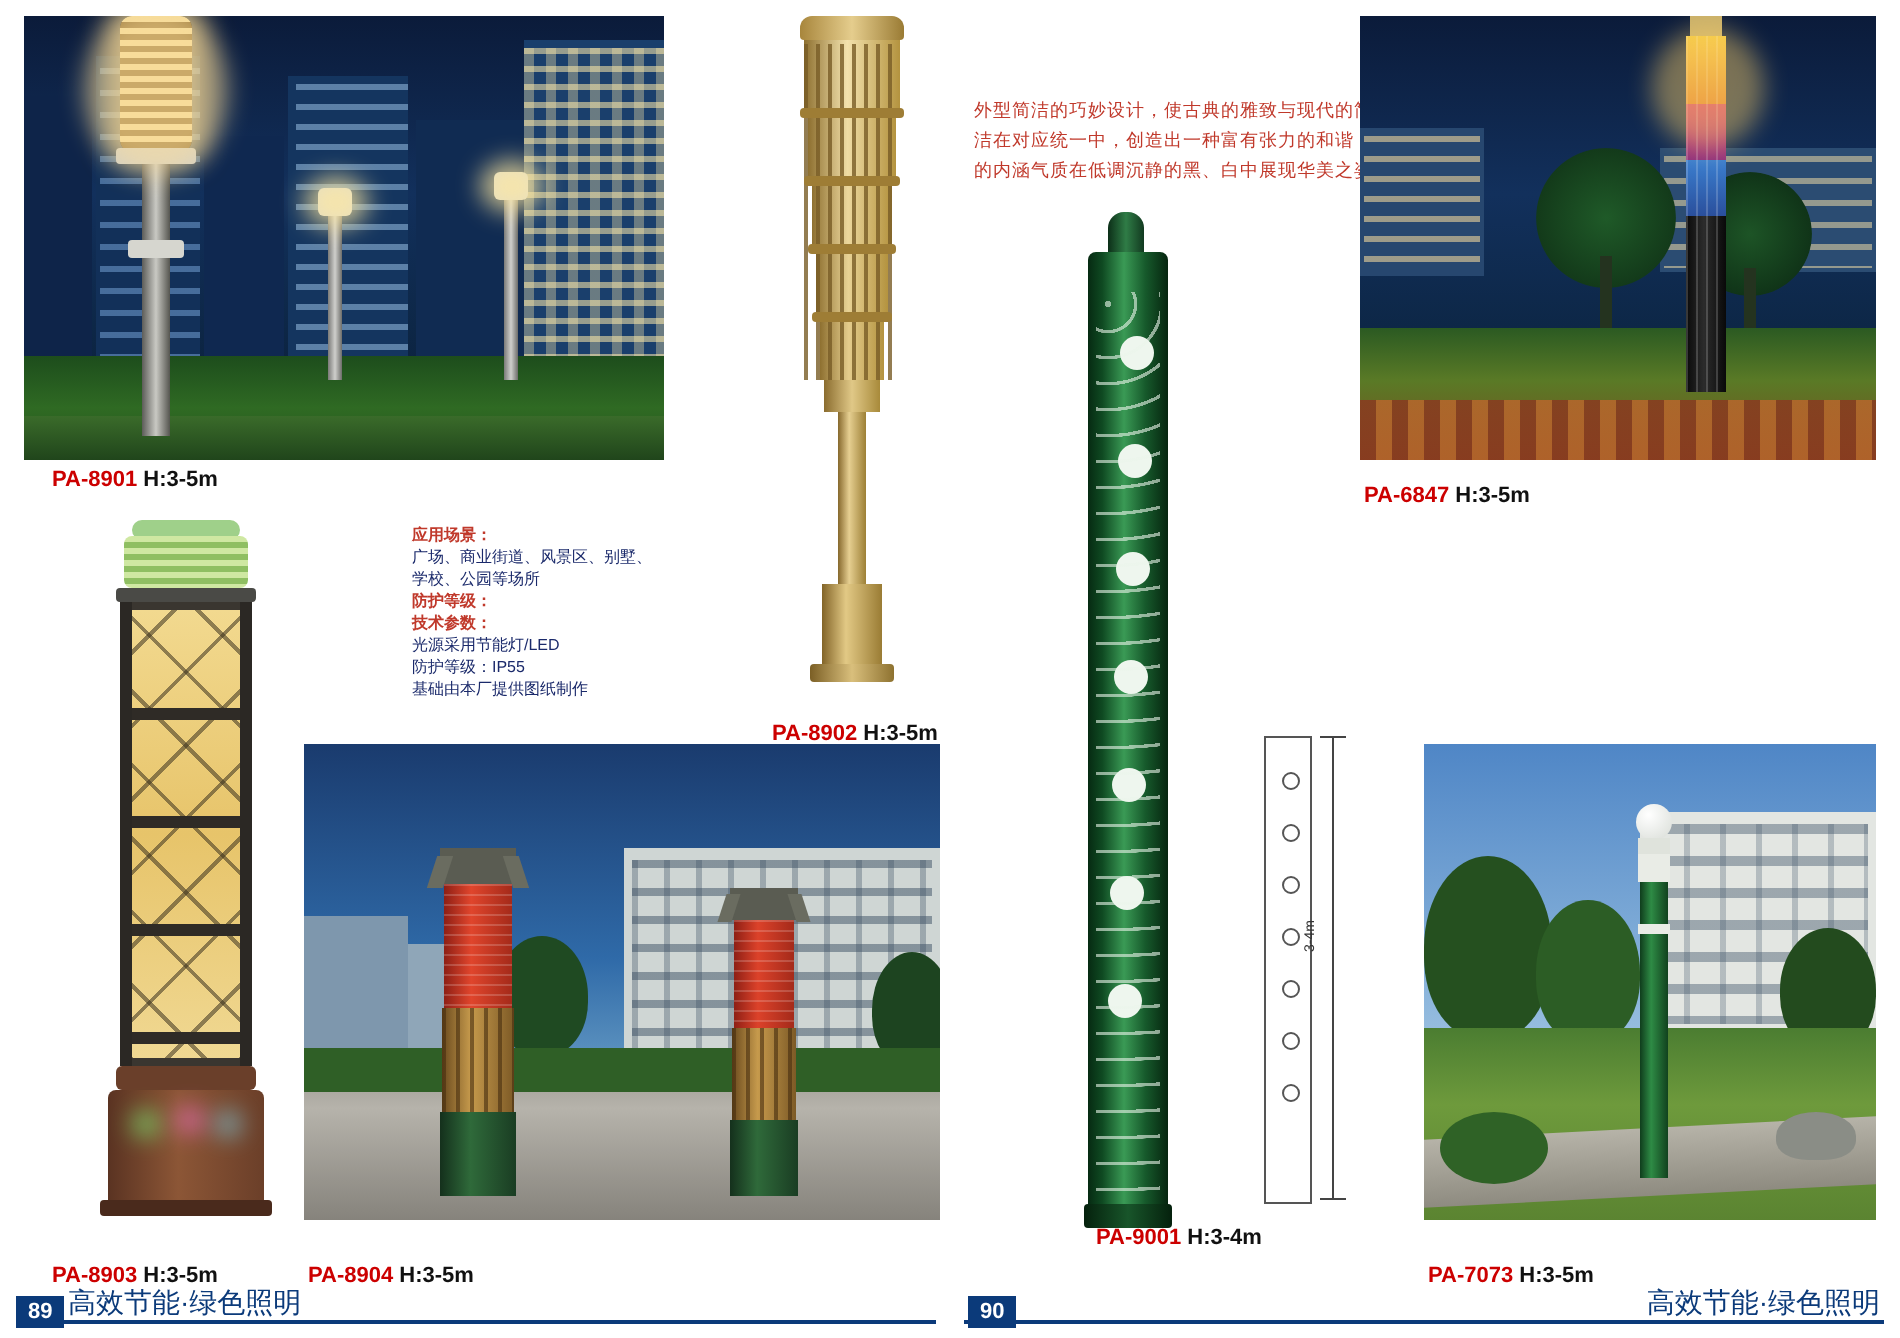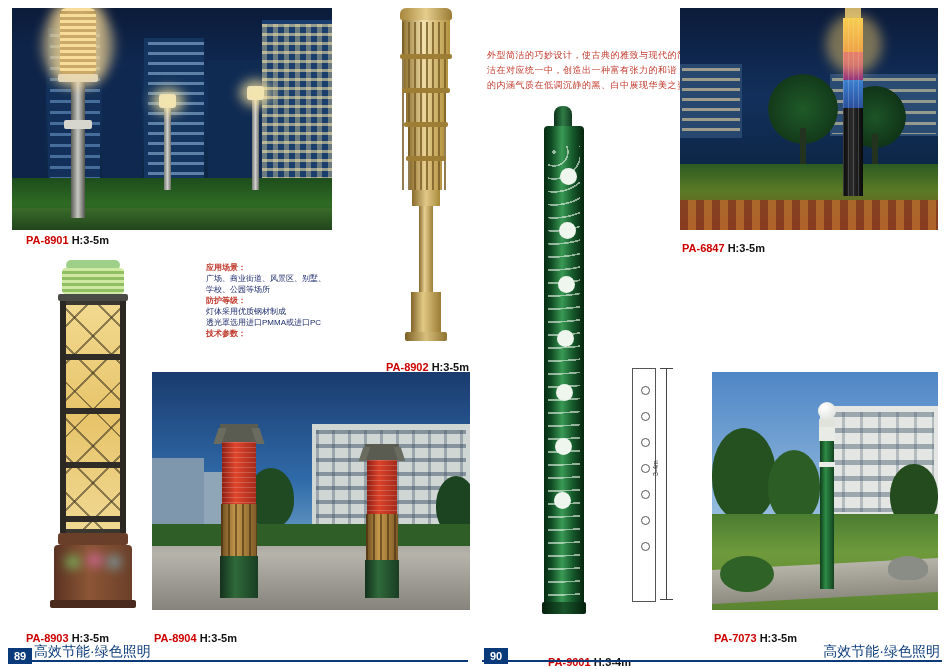--- a/index.html
+++ b/index.html
@@ -133,23 +133,24 @@
     <div>外型简洁的巧妙设计，使古典的雅致与现代的简</div>
     <div>洁在对应统一中，创造出一种富有张力的和谐，半露</div>
     <div>的内涵气质在低调沉静的黑、白中展现华美之姿。</div>
   </div>
 
   <div class="spec" style="left:194px;top:262px;margin-left:12px;">
     <div><b>应用场景：</b></div>
     <div style="white-space:pre-line;">广场、商业街道、风景区、别墅、
 学校、公园等场所</div>
     <div><b>防护等级：</b></div>
-    <div style="white-space:pre-line;">灯体采用优质钢材制成
-透光罩选用进口PMMA或进口PC</div>
     <div><b>技术参数：</b></div>
+    <div style="white-space:pre-line;">光源采用节能灯/LED
+防护等级：IP55
+基础由本厂提供图纸制作</div>
   </div>
 
   <div style="position:absolute;left:38px;top:258px;width:110px;height:352px;">
 
     <div style="position:absolute;left:28px;top:2px;width:54px;height:10px;border-radius:5px;background:#9fd08a;"></div>
     <div style="position:absolute;left:24px;top:10px;width:62px;height:26px;border-radius:4px;
          background:repeating-linear-gradient(180deg,#cfe8a2 0px,#cfe8a2 3px,#8fbf62 3px,#8fbf62 6px);"></div>
     <div style="position:absolute;left:20px;top:36px;width:70px;height:7px;background:#4a4a46;border-radius:2px;"></div>
 
     <div style="position:absolute;left:22px;top:43px;width:66px;height:232px;background:#3a3630;"></div>
@@ -239,21 +240,21 @@
     <div style="position:absolute;left:28px;top:170px;width:17px;height:17px;border-radius:50%;background:#eef6ee;"></div>
     <div style="position:absolute;left:27px;top:224px;width:17px;height:17px;border-radius:50%;background:#eef6ee;"></div>
     <div style="position:absolute;left:26px;top:278px;width:17px;height:17px;border-radius:50%;background:#eef6ee;"></div>
     <div style="position:absolute;left:25px;top:332px;width:17px;height:17px;border-radius:50%;background:#eef6ee;"></div>
     <div style="position:absolute;left:24px;top:386px;width:17px;height:17px;border-radius:50%;background:#eef6ee;"></div>
 
     <div style="position:absolute;left:18px;top:40px;width:32px;height:452px;
          background:repeating-radial-gradient(circle at 6px 6px, rgba(235,245,235,.85) 0px, rgba(235,245,235,.85) 1.6px, transparent 1.7px, transparent 13px);opacity:.7;"></div>
     <div style="position:absolute;left:12px;top:496px;width:44px;height:12px;border-radius:2px;background:linear-gradient(90deg,#05210d,#18552a,#05210d);"></div>
   </div>
-  <div class="cap" style="left:520px;top:656px;padding-left:28px;">
+  <div class="cap" style="left:520px;top:613px;padding-left:28px;">
     <span>PA-9001</span>
     <span class="h">H:3-4m</span>
   </div>
 
   <div style="position:absolute;left:622px;top:368px;width:54px;height:238px;">
     <div class="techdraw" style="left:10px;top:0px;width:22px;height:232px;"></div>
     <div style="position:absolute;left:19px;top:18px;width:7px;height:7px;border:1px solid #555;border-radius:50%;"></div>
     <div style="position:absolute;left:19px;top:44px;width:7px;height:7px;border:1px solid #555;border-radius:50%;"></div>
     <div style="position:absolute;left:19px;top:70px;width:7px;height:7px;border:1px solid #555;border-radius:50%;"></div>
     <div style="position:absolute;left:19px;top:96px;width:7px;height:7px;border:1px solid #555;border-radius:50%;"></div>

